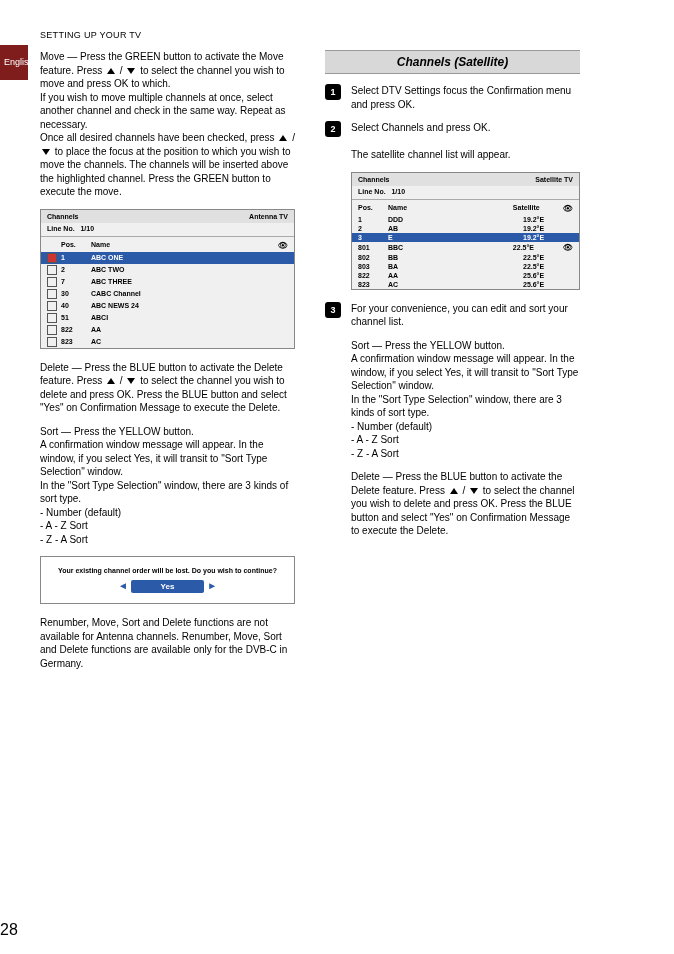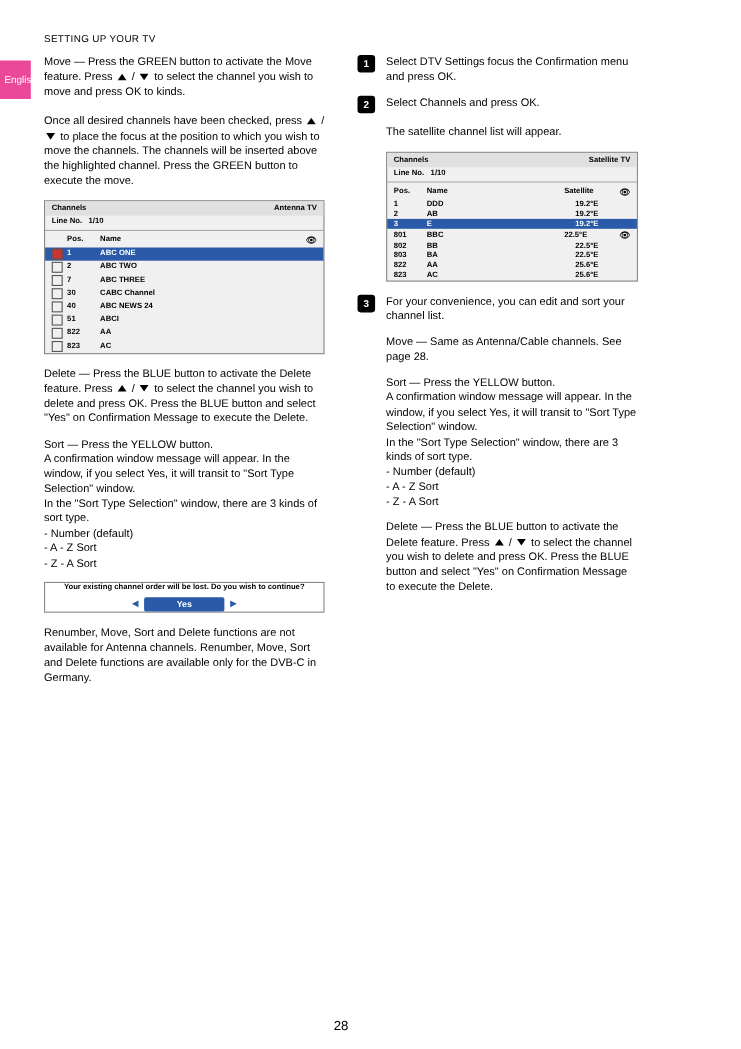--- a/index.html
+++ b/index.html
@@ -1,61 +1,61 @@
 <!DOCTYPE html>
 <html><head>
 <meta charset="utf-8">
 <style>
 body{font-family:Arial,Helvetica,sans-serif;font-size:10px;color:#000;margin:0;padding:0;background:#fff}
 .page{width:620px;height:954px;position:relative;box-sizing:border-box;padding:30px 40px 20px 40px}
 .header-line{font-size:9px;letter-spacing:.3px;margin-bottom:8px}
-.lang-tab{position:absolute;left:0;top:55px;background:#ec4899;color:#fff;font-size:9px;padding:12px 4px;writing-mode:horizontal-tb;width:20px;text-align:left;line-height:1.2}
+.lang-tab{position:absolute;left:0;top:45px;background:#7f1d1d;color:#fff;font-size:9px;padding:12px 4px;writing-mode:horizontal-tb;width:20px;text-align:left;line-height:1.2}
 .lang-tab span{display:block;transform:none}
 .columns{display:flex;gap:30px;margin-top:10px}
 .col{flex:1;min-width:0}
 .para{font-size:10px;line-height:1.35;margin-bottom:10px}
 .section-title{background:#d8d8d8;font-size:12px;font-weight:bold;font-style:italic;text-align:center;padding:4px 0;margin-bottom:10px;border-top:1px solid #999;border-bottom:1px solid #999}
 .step{display:flex;gap:10px;margin-bottom:10px}
 .step-num{width:16px;height:16px;background:#000;color:#fff;border-radius:3px;display:flex;align-items:center;justify-content:center;font-size:9px;font-weight:bold;flex-shrink:0}
 .step-txt{flex:1;font-size:10px;line-height:1.35}
 .tv-screen{border:1px solid #888;background:#f0f0f0;margin:8px 0 12px 0;font-size:7px}
 .tv-title{display:flex;justify-content:space-between;padding:3px 6px;font-weight:bold;background:#e0e0e0}
 .tv-line{padding:2px 6px;font-weight:bold}
 .tv-hr{border-top:1px solid #aaa;margin:2px 0}
 .tv-head{display:flex;padding:2px 6px;font-weight:bold}
 .tv-row{display:flex;padding:1px 6px;font-weight:bold;align-items:center}
 .tv-row.sel{background:#2a5aa8;color:#fff}
 .c1{width:30px}.c2{flex:1}.c4{width:50px}
 .chk{display:inline-block;width:8px;height:8px;border:1px solid #555;margin-right:4px;vertical-align:middle}
 .chk.on{background:#c33}
 .eye{font-size:8px}
-.confirm-box{border:1px solid #888;margin:8px 0 12px 0;text-align:center}
+.confirm-box{border:1px solid #888;padding:10px;margin:8px 0 12px 0;text-align:center}
 .confirm-txt{font-size:7px;font-weight:bold;margin-bottom:6px}
 .confirm-btn{display:inline-block;background:#2a5aa8;color:#fff;font-size:8px;font-weight:bold;padding:2px 30px;border-radius:2px}
 .tri{display:inline-block;width:0;height:0;vertical-align:middle;margin:0 2px}
 .up{border-left:4px solid transparent;border-right:4px solid transparent;border-bottom:6px solid #000}
 .dn{border-left:4px solid transparent;border-right:4px solid transparent;border-top:6px solid #000}
-.page-num{position:absolute;bottom:15px;left:0;right:0;text-align:center;font-size:12px}
+.page-num{position:absolute;bottom:15px;left:0;right:0;font-size:16px}
 b{font-weight:normal}
 </style>
 </head>
 <body>
 
 <div class="page">
 <div class="header-line">SETTING UP YOUR TV</div>
 <div class="lang-tab">
       <span>English</span>
     </div>
 
 <div class="columns">
 <div class="col">
 
 <div class="para">
-<b>Move</b><span> — Press the </span><b>GREEN</b><span> button to activate the </span><b>Move</b><span> feature. Press </span><span class="tri up"></span><span> / </span><span class="tri dn"></span><span> to select the channel you wish to move and press </span><b>OK</b><span> to kinds.</span><br>
-<br>
+<b>Move</b><span> — Press the </span><b>GREEN</b><span> button to activate the </span><b>Move</b><span> feature. Press </span><span class="tri up"></span><span> / </span><span class="tri dn"></span><span> to select the channel you wish to move and press </span><b>OK</b><span> to which.</span><br>
+<span>If you wish to move multiple channels at once, select another channel and check in the same way. Repeat as necessary.</span><br>
 <span>Once all desired channels have been checked, press </span><span class="tri up"></span><span> / </span><span class="tri dn"></span><span> to place the focus at the position to which you wish to move the channels. The channels will be inserted above the highlighted channel. Press the </span><b>GREEN</b><span> button to execute the move.</span>
 </div>
 
 <div class="tv-screen">
 <div class="tv-title">
             <span>Channels</span>
             <span>Antenna TV</span>
           </div>
 <div class="tv-line"><span>Line No.</span>&nbsp;&nbsp;&nbsp;<span>1/10</span></div>
 <div class="tv-hr"></div>
@@ -128,20 +128,21 @@
 <span style="color:#2a5aa8">►</span>
 </div>
 
 <div class="para">
 <b>Renumber</b><span>, </span><b>Move</b><span>, </span><b>Sort</b><span> and </span><b>Delete</b><span> functions are not available for Antenna channels. </span><b>Renumber</b><span>, </span><b>Move</b><span>, </span><b>Sort</b><span> and </span><b>Delete</b><span> functions are available only for the DVB-C in Germany.</span>
 </div>
 
 </div>
 
 <div class="col">
+<div class="section-title">Channels (Satellite)</div>
 
 <div class="step">
 <div class="step-num">1</div>
 <div class="step-txt"><span>Select </span><b>DTV Settings</b><span> focus the </span><b>Confirmation</b><span> menu and press </span><b>OK</b><span>.</span></div>
 </div>
 
 <div class="step">
 <div class="step-num">2</div>
 <div class="step-txt"><span>Select </span><b>Channels</b><span> and press </span><b>OK</b><span>.</span><br><br><span>The satellite channel list will appear.</span></div>
 </div>
@@ -212,21 +213,20 @@
             </div>
 </div>
 </div>
 
 <div class="step">
 <div class="step-num">3</div>
 <div class="step-txt">For your convenience, you can edit and sort your channel list.</div>
 </div>
 
 <div style="margin-left:26px">
-<div class="para"><b>Move</b><span> — Same as Antenna/Cable channels. See page 28.</span></div>
 <div class="para">
 <b>Sort</b><span> — Press the </span><b>YELLOW</b><span> button.</span><br>
 <span>A confirmation window message will appear. In the window, if you select Yes, it will transit to "Sort Type Selection" window.</span><br>
 <span>In the "Sort Type Selection" window, there are 3 kinds of sort type.</span><br>
 <span>- Number (default)</span><br>
 <span>- A - Z Sort</span><br>
 <span>- Z - A Sort</span>
 </div>
 <div class="para">
 <b>Delete</b><span> — Press the </span><b>BLUE</b><span> button to activate the </span><b>Delete</b><span> feature. Press </span><span class="tri up"></span><span> / </span><span class="tri dn"></span><span> to select the channel you wish to delete and press </span><b>OK</b><span>. Press the </span><b>BLUE</b><span> button and select "</span><b>Yes</b><span>" on Confirmation Message to execute the </span><b>Delete</b><span>.</span>

